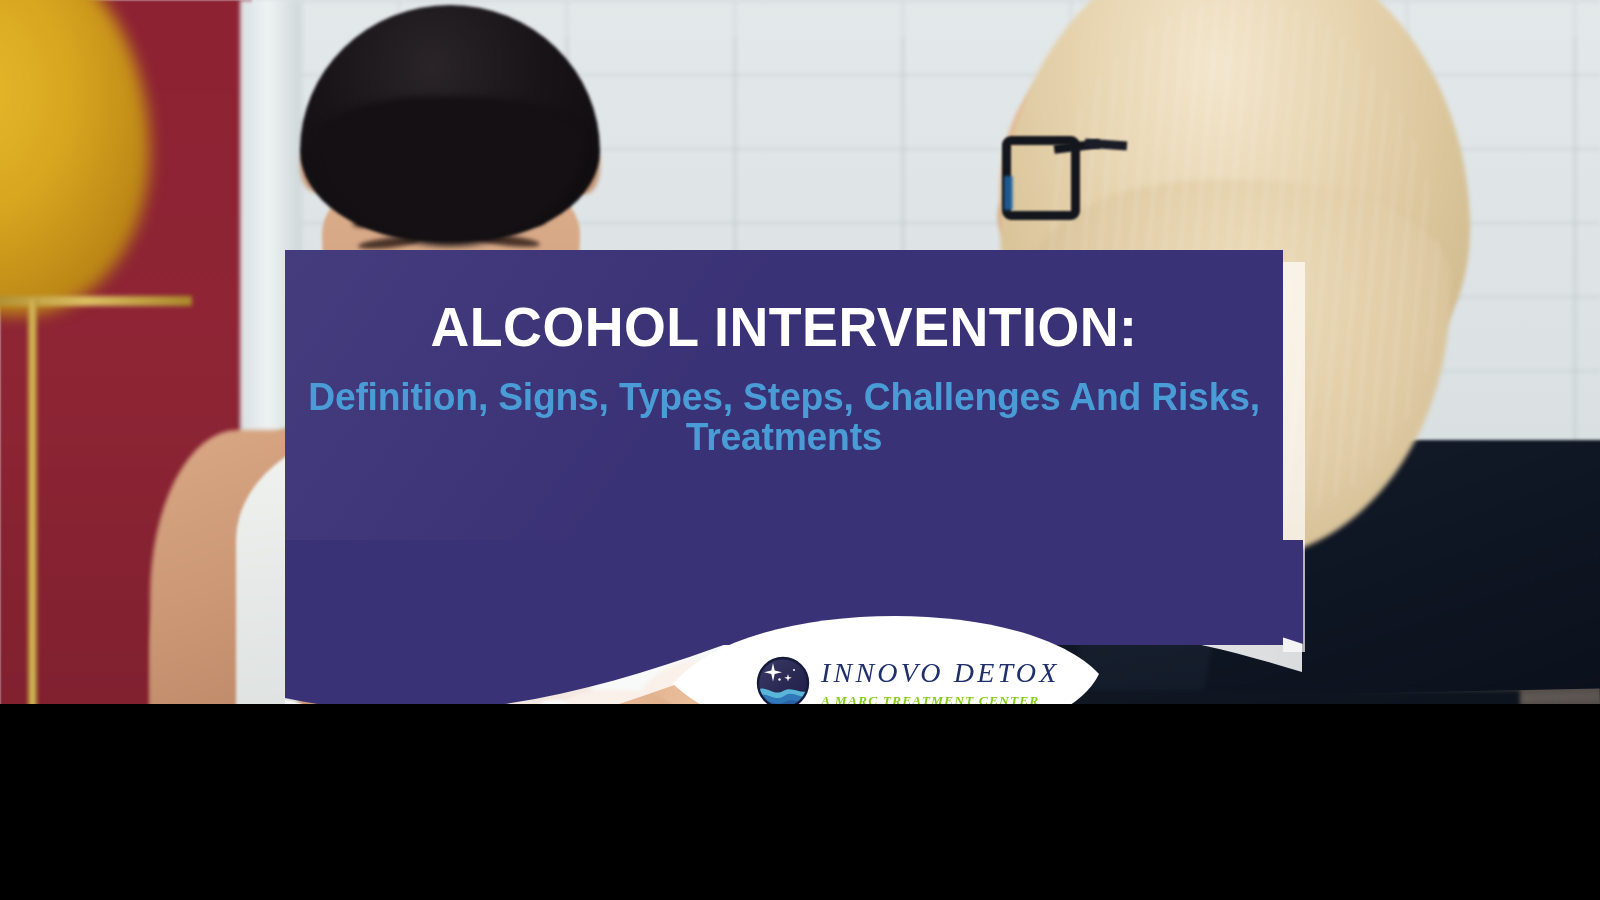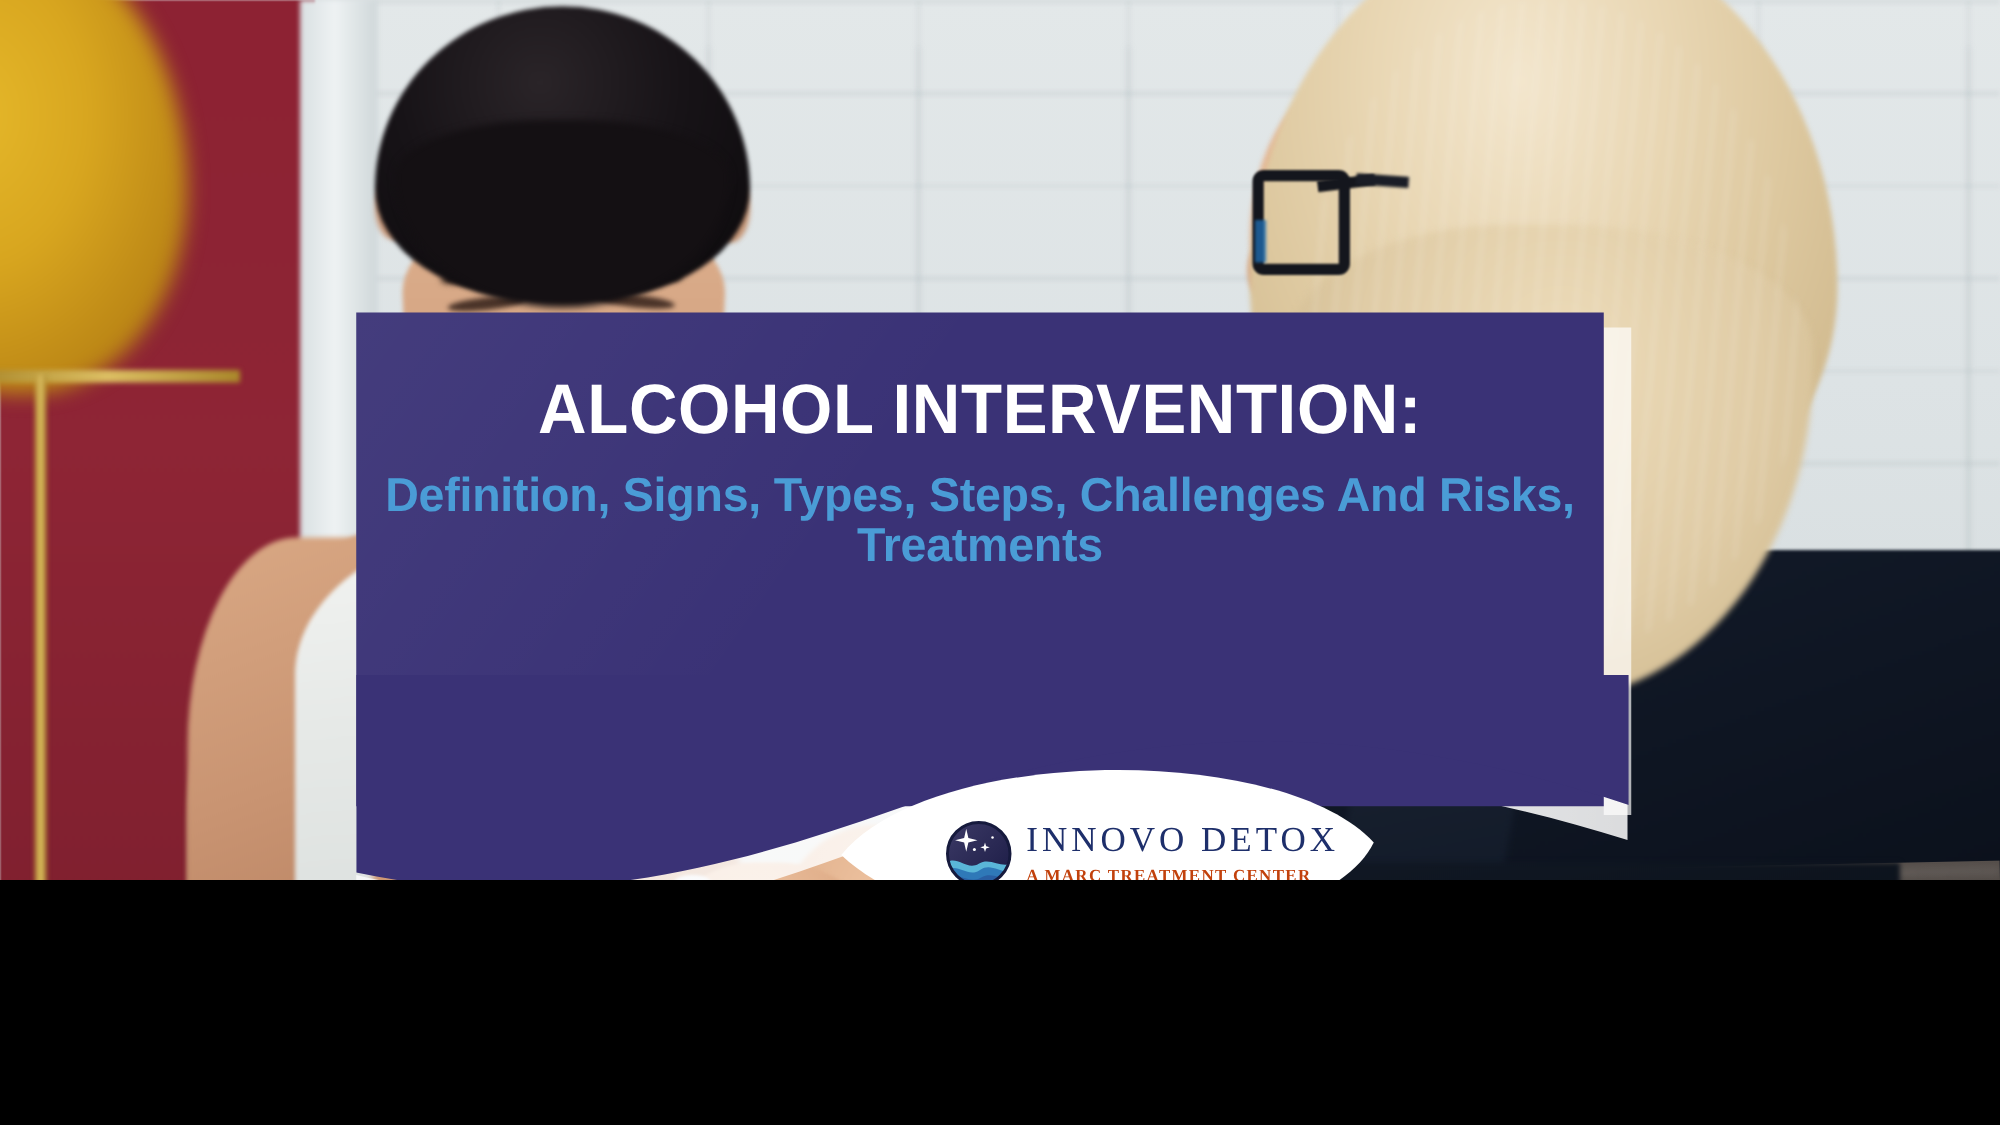--- a/index.html
+++ b/index.html
@@ -289,32 +289,32 @@
     font-family:"Liberation Sans",sans-serif;
     font-weight:700;font-size:38px;line-height:1.06;letter-spacing:-.2px;
     transform:scaleX(.98);
   }
 
   
   .badge{position:absolute;left:655px;top:588px;width:460px;height:190px;}
   .badge svg{position:absolute;inset:0;}
   .logo{
     position:absolute;left:100px;top:50px;width:290px;height:90px;
-    display:flex;align-items:center;gap:10px;
+    display:flex;align-items:center;gap:10px;font-style:italic;
   }
   .logo-mark{width:56px;height:56px;flex:0 0 56px;position:relative;}
   .logo-words{display:flex;flex-direction:column;justify-content:center;}
   .logo-name{
     font-family:"Liberation Serif",serif;font-weight:400;
     font-size:28px;letter-spacing:3.2px;color:#1e2f6b;line-height:1;
     white-space:nowrap;
   }
   .logo-tag{
     font-family:"Liberation Serif",serif;font-weight:700;
-    font-size:13.5px;letter-spacing:1.1px;color:#c2410c;line-height:1;
+    font-size:13.5px;letter-spacing:1.1px;color:#84cc16;line-height:1;
     margin-top:7px;white-space:nowrap;
   }
 </style>
 </head>
 <body>
 
 <div id="stage">
 
   <div class="photo">
     <div class="wall"></div>

